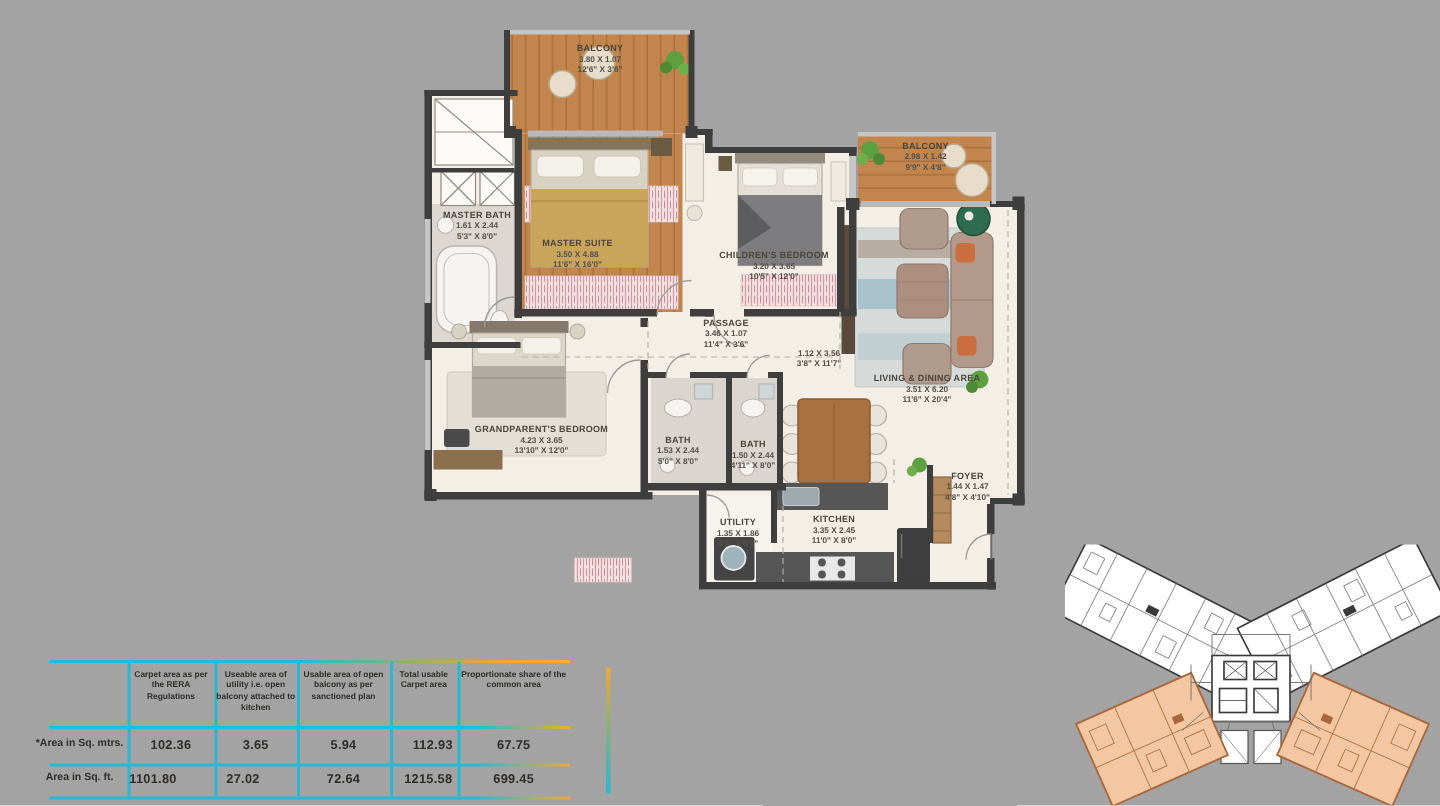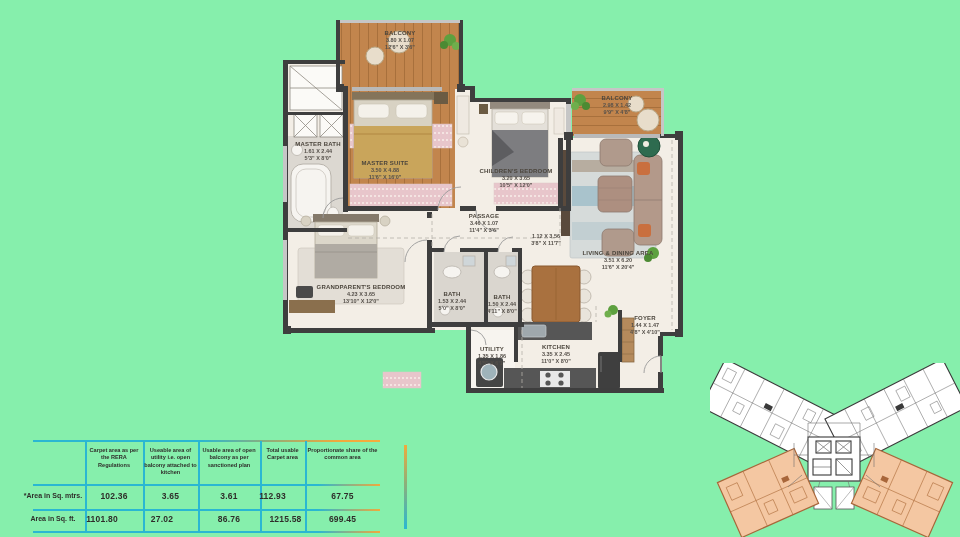--- a/index.html
+++ b/index.html
@@ -1,18 +1,18 @@
 <!DOCTYPE html>
 <html><head>
 <meta charset="utf-8">
 <style>
   * { box-sizing: border-box; margin: 0; padding: 0; }
   html,body { width:960px; height:537px; background:#ffffff; overflow:hidden;
               font-family:"Liberation Sans", sans-serif; }
-  .stage { position:relative; width:960px; height:537px; background:#86efac; }
+  .stage { position:relative; width:960px; height:537px; background:#a3a3a3; }
 
   svg { position:absolute; }
   #plan-svg  { left:268px; top:0;   width:444px; height:432px; }
   #key-svg   { left:710px; top:363px; width:250px; height:174px; }
 
   
   .room-label { position:absolute; transform:translateX(-50%); text-align:center;
                 color:#4b453c; z-index:5; white-space:nowrap; line-height:1.2; }
   .room-label .rname { font-size:6px;  font-weight:bold; letter-spacing:.2px; }
   .room-label .rdim  { font-size:5.5px; font-weight:bold; color:#55504a; }
@@ -390,28 +390,28 @@
 
     <div class="tcell thead" style="left:52px;  top:2px; width:58px">Carpet area as per the RERA Regulations</div>
     <div class="tcell thead" style="left:110px; top:2px; width:55px">Useable area of utility i.e. open balcony attached to kitchen</div>
     <div class="tcell thead" style="left:165px; top:2px; width:62px">Usable area of open balcony as per sanctioned plan</div>
     <div class="tcell thead" style="left:227px; top:2px; width:45px">Total usable Carpet area</div>
     <div class="tcell thead" style="left:272px; top:2px; width:75px">Proportionate share of the common area</div>
 
     <div class="tcell tlabel" style="left:-12px; top:52px; width:64px">*Area in Sq. mtrs.</div>
     <div class="tcell tval" style="left:52px;  top:51px; width:58px">102.36</div>
     <div class="tcell tval" style="left:110px; top:51px; width:55px">3.65</div>
-    <div class="tcell tval" style="left:165px; top:51px; width:62px">3.61</div>
-    <div class="tcell tval" style="left:217px; top:51px; width:45px">112.93</div>
+    <div class="tcell tval" style="left:165px; top:51px; width:62px">5.94</div>
+    <div class="tcell tval" style="left:233px; top:51px; width:45px">112.93</div>
     <div class="tcell tval" style="left:272px; top:51px; width:75px">67.75</div>
 
     <div class="tcell tlabel" style="left:-12px; top:75px; width:64px">Area in Sq. ft.</div>
     <div class="tcell tval" style="left:52px;  top:74px; width:34px">1101.80</div>
     <div class="tcell tval" style="left:110px; top:74px; width:38px">27.02</div>
-    <div class="tcell tval" style="left:165px; top:74px; width:62px">86.76</div>
+    <div class="tcell tval" style="left:165px; top:74px; width:62px">72.64</div>
     <div class="tcell tval" style="left:227px; top:74px; width:51px">1215.58</div>
     <div class="tcell tval" style="left:272px; top:74px; width:75px">699.45</div>
   </div>
 
   <div class="vdivider"></div>
 
   <svg id="key-svg" viewBox="0 0 250 174">
     <g stroke="#3a3a3a" stroke-width="1.1" fill="#ffffff">
 
       <g transform="translate(62,50) rotate(27)">

